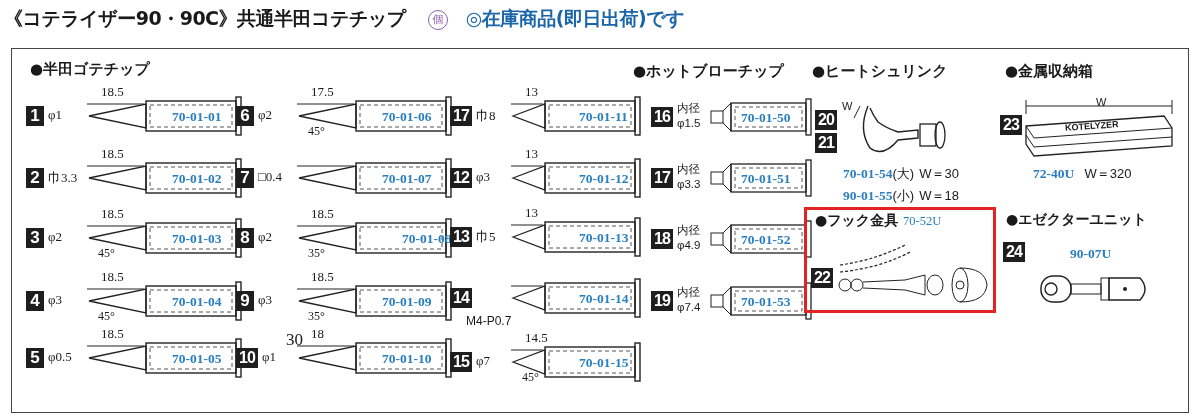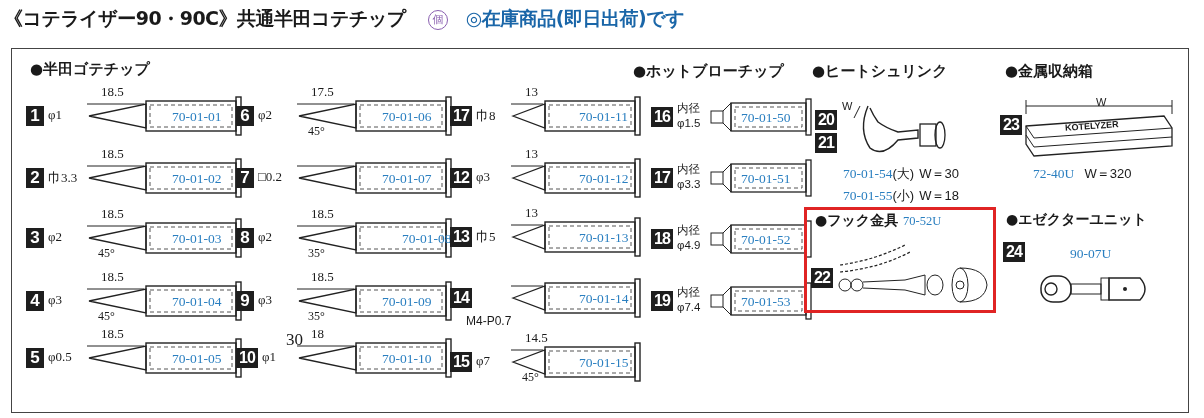--- a/index.html
+++ b/index.html
@@ -8,21 +8,21 @@
   .title { position: absolute; left: 4px; top: 6px; font-size: 19px; font-weight: bold; white-space: nowrap; letter-spacing: -0.5px; }
   .title .maru { display: inline-block; width: 18px; height: 18px; border: 1.3px solid #8a5fb0; border-radius: 50%;
                  color: #8a5fb0; font-size: 11px; line-height: 18px; text-align: center; font-weight: normal; margin: 0 18px 0 22px; vertical-align: 2px; }
   .title .stock { color: #1a66a8; }
   .frame { position: absolute; left: 11px; top: 48px; width: 1178px; height: 365px; border: 1.5px solid #444; box-sizing: border-box; }
   .sec { position: absolute; font-size: 15px; font-weight: bold; white-space: nowrap; }
   .badge { position: absolute; background: #1e1e1e; color: #fff; font-weight: bold; font-family: "Liberation Sans", sans-serif;
            height: 20px; line-height: 20px; text-align: center; font-size: 17px; }
   .b1 { width: 18px; } .b2 { width: 22px; font-size: 16px; letter-spacing: -1px; }
   .dim { position: absolute; font-family: "Liberation Serif", serif; font-size: 13px; white-space: nowrap; }
-  .code { position: absolute; font-family: "Liberation Serif", serif; font-size: 13.5px; color: #2a7fc0; white-space: nowrap; }
+  .code { position: absolute; font-family: "Liberation Serif", serif; font-size: 13.5px; color: #2a7fc0; white-space: nowrap; font-weight: bold; }
   .blk { font-family: "Liberation Sans", sans-serif; font-size: 13px; color: #1a1a1a; white-space: nowrap; }
   svg.tip { position: absolute; overflow: visible; }
   .hl { position: absolute; left: 804px; top: 207px; width: 192px; height: 106px; border: 3px solid #e02424; box-sizing: border-box; }
 </style>
 </head>
 <body>
 
 <div class="title">
   <span>《コテライザー90・90C》共通半田コテチップ</span><span class="maru">個</span><span class="stock">◎在庫商品(即日出荷)です</span>
 </div>
@@ -97,21 +97,21 @@
     <div class="dim" style="left:258px;top:107px">φ2</div>
     <div class="dim" style="left:311px;top:84px">17.5</div>
     <div class="dim" style="left:308px;top:124px;font-size:12px">45°</div>
     <svg class="tip" width="200" height="60" style="left:291px;top:86px">
       <line x1="6" y1="18" x2="63" y2="18" stroke="#222"></line>
     <path d="M8 30 L65 18 L65 42 Z" fill="none" stroke="#222" stroke-width="1.3"></path>
     <use href="#body" x="65" y="15"></use>
     </svg>
     <div class="code" style="left:382px;top:109px">70-01-06</div>
     <div class="badge b1" style="left:236px;top:168px">7</div>
-    <div class="dim" style="left:258px;top:169px">□0.2</div>
+    <div class="dim" style="left:258px;top:169px">□0.4</div>
     <svg class="tip" width="200" height="60" style="left:291px;top:148px">
       <line x1="6" y1="18" x2="63" y2="18" stroke="#222"></line>
     <path d="M8 30 L65 18 L65 42 Z" fill="none" stroke="#222" stroke-width="1.3"></path>
     <use href="#body" x="65" y="15"></use>
     </svg>
     <div class="code" style="left:382px;top:171px">70-01-07</div>
     <div class="badge b1" style="left:236px;top:228px">8</div>
     <div class="dim" style="left:258px;top:229px">φ2</div>
     <div class="dim" style="left:311px;top:206px">18.5</div>
     <div class="dim" style="left:308px;top:246px;font-size:12px">35°</div>
@@ -238,21 +238,21 @@
 <svg class="tip" style="left:848px;top:100px" width="100" height="60">
   <line x1="6" y1="18" x2="12" y2="6" stroke="#222"></line>
   <path d="M20 6 Q10 30 22 48 Q35 58 50 40 L70 38 L70 30 L50 32 Q38 28 30 22 Q25 15 22 8" fill="none" stroke="#222" stroke-width="1.4"></path>
   <rect x="72" y="24" width="16" height="22" fill="none" stroke="#222" stroke-width="1.3"></rect>
   <ellipse cx="92" cy="35" rx="5" ry="13" fill="none" stroke="#222" stroke-width="1.3"></ellipse>
 </svg>
 <div style="position:absolute;left:843px;top:163px">
   <span class="code" style="position:static">70-01-54</span><span class="blk">(大)</span>&nbsp;<span class="blk">W＝30</span>
 </div>
 <div style="position:absolute;left:843px;top:185px">
-  <span class="code" style="position:static">70-01-55</span><span class="blk">(小)</span>&nbsp;<span class="blk">W＝18</span>
+  <span class="code" style="position:static">90-01-55</span><span class="blk">(小)</span>&nbsp;<span class="blk">W＝18</span>
 </div>
 
 <div class="badge b2" style="left:1000px;top:115px">23</div>
 <svg class="tip" style="left:1024px;top:98px" width="150" height="70">
   <line x1="2" y1="8" x2="148" y2="8" stroke="#222"></line>
   <line x1="2" y1="2" x2="2" y2="16" stroke="#222"></line>
     <line x1="148" y1="2" x2="148" y2="16" stroke="#222"></line>
   <path d="M2 28 L140 18 L148 30 L148 48 L10 58 L2 46 Z" fill="none" stroke="#222" stroke-width="1.3"></path>
   <line x1="2" y1="28" x2="10" y2="40" stroke="#222"></line>
     <line x1="10" y1="40" x2="148" y2="30" stroke="#222"></line>

